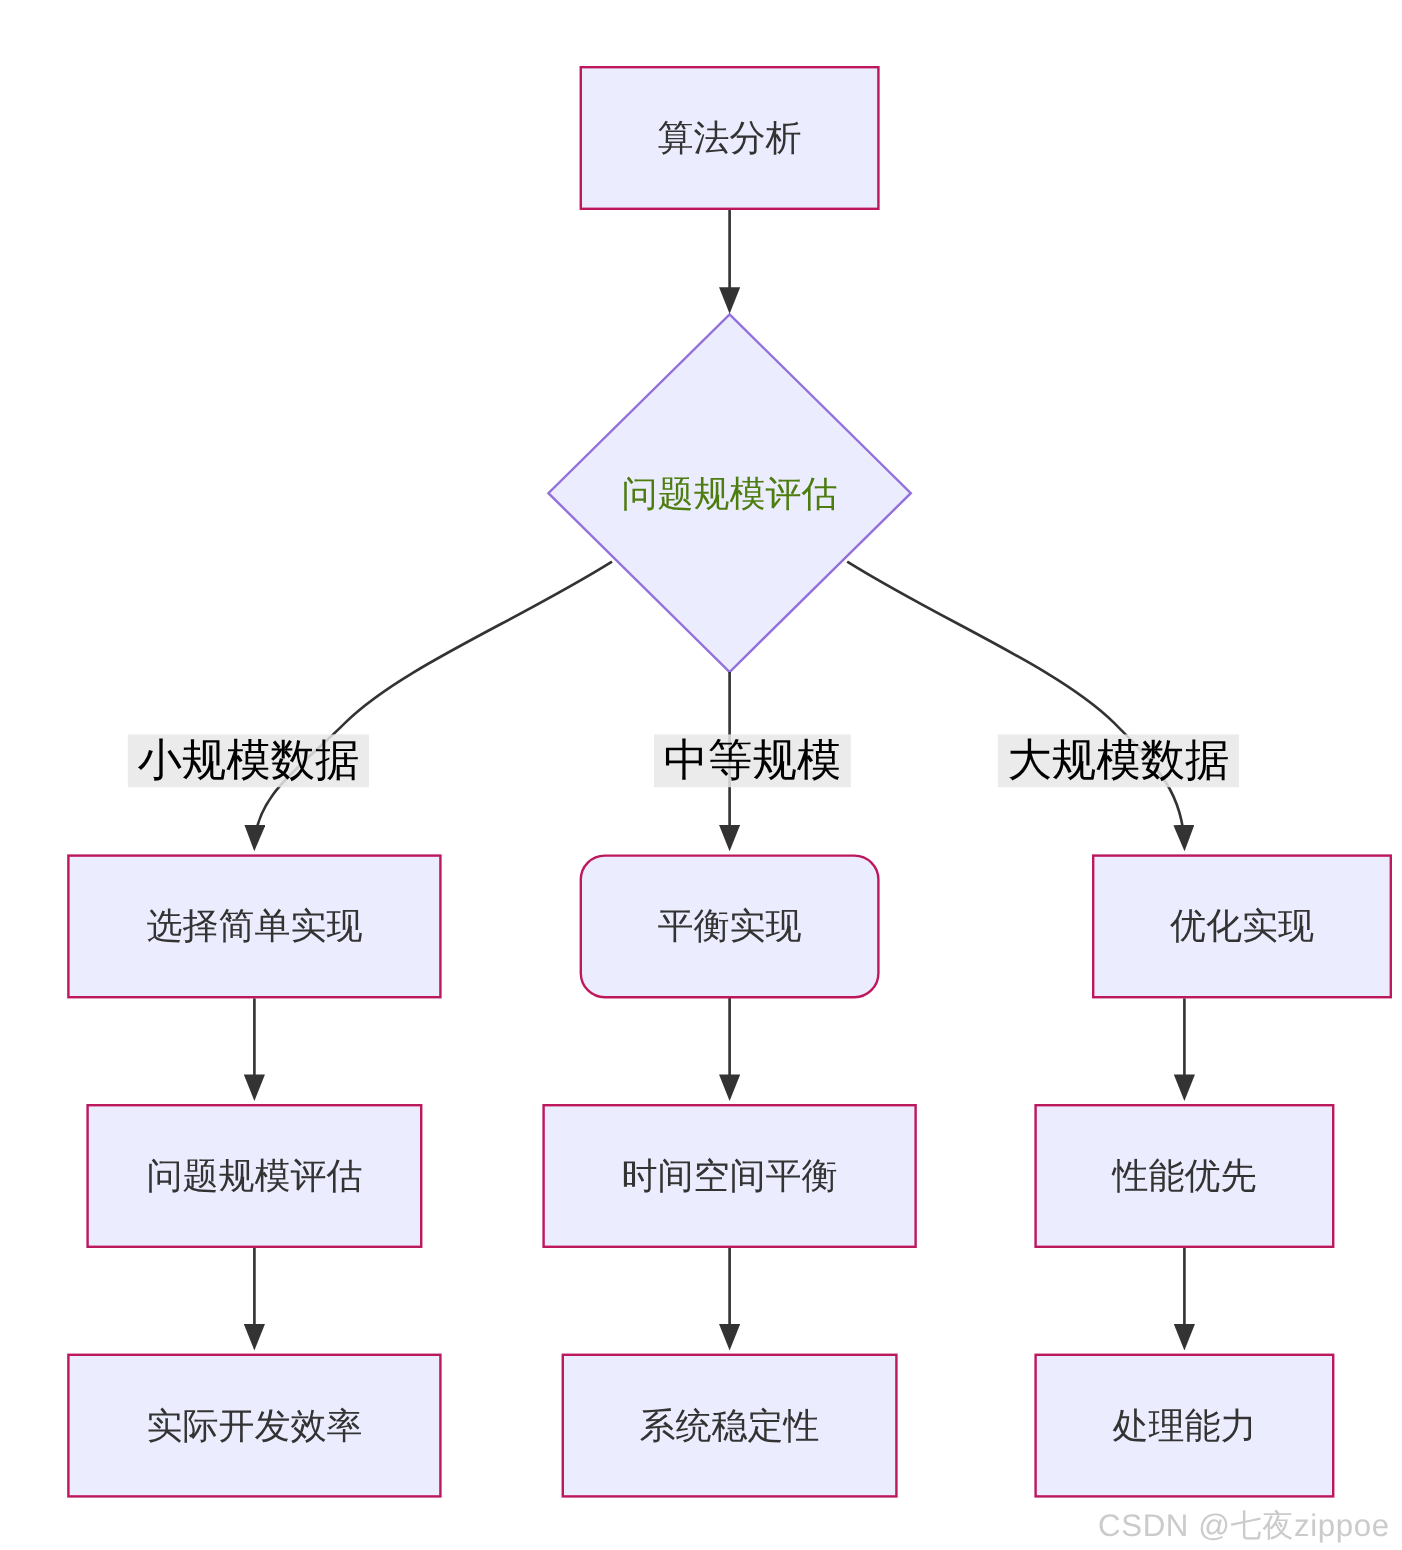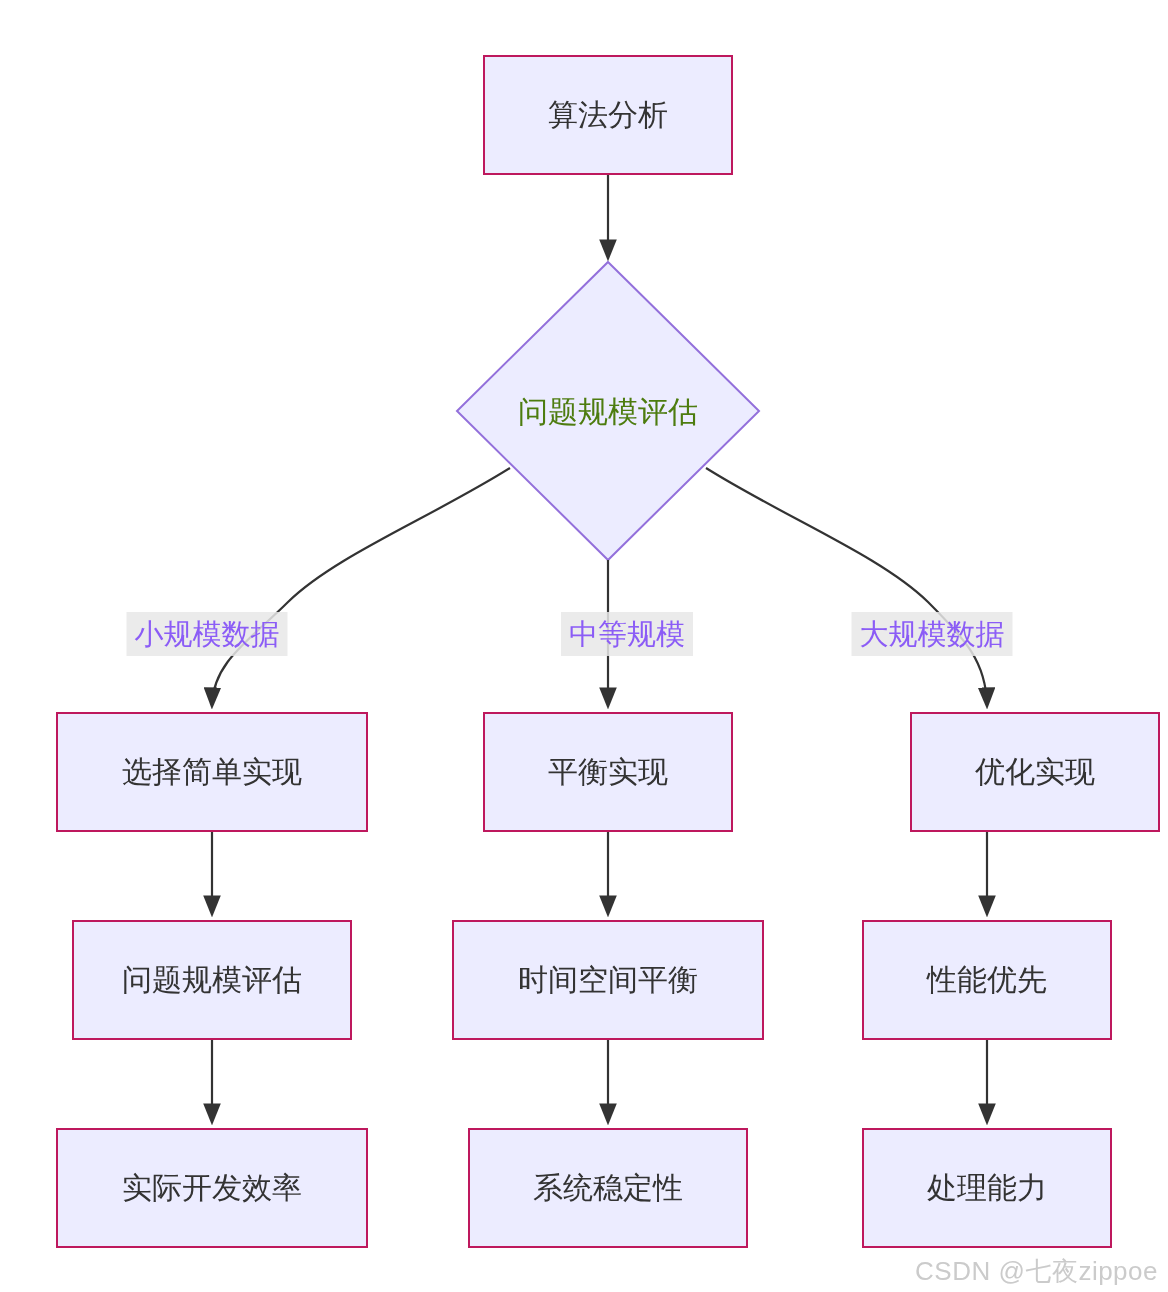--- a/index.html
+++ b/index.html
@@ -46,38 +46,38 @@
     justify-content: center;
     font-size: 30px;
     color: #4d7c0f;
     white-space: nowrap;
   }
   .edge-label {
     position: absolute;
     top: 612px;
     transform: translateX(-50%);
     background: rgba(232,232,232,0.85);
-    color: #8b5cf6;
-    font-size: 29px;
+    color: #000000;
+    font-size: 37px;
     line-height: 38px;
     padding: 3px 8px;
     white-space: nowrap;
   }
   .watermark {
     position: absolute;
     right: 10px;
     top: 1254px;
     font-size: 26px;
     color: #cbcbcb;
     letter-spacing: 0.5px;
   }
   
   .n-start   { left: 483px; top: 55px;   width: 250px; }
   .n-r1c1    { left: 56px;  top: 712px;  width: 312px; }
-  .n-r1c2    { left: 483px; top: 712px;  width: 250px; }
+  .n-r1c2    { left: 483px; top: 712px;  width: 250px; border-radius: 21px; }
   .n-r1c3    { left: 862px; top: 712px;  width: 250px; margin-left: 48px; }
   .n-r2c1    { left: 72px;  top: 920px;  width: 280px; }
   .n-r2c2    { left: 452px; top: 920px;  width: 312px; text-align: center; }
   .n-r2c3    { left: 862px; top: 920px;  width: 250px; }
   .n-r3c1    { left: 56px;  top: 1128px; width: 312px; }
   .n-r3c2    { left: 468px; top: 1128px; width: 280px; }
   .n-r3c3    { left: 862px; top: 1128px; width: 250px; }
   .el-small  { left: 207px; }
   .el-medium { left: 608px; margin-left: 19px; }
   .el-large  { left: 932px; }

